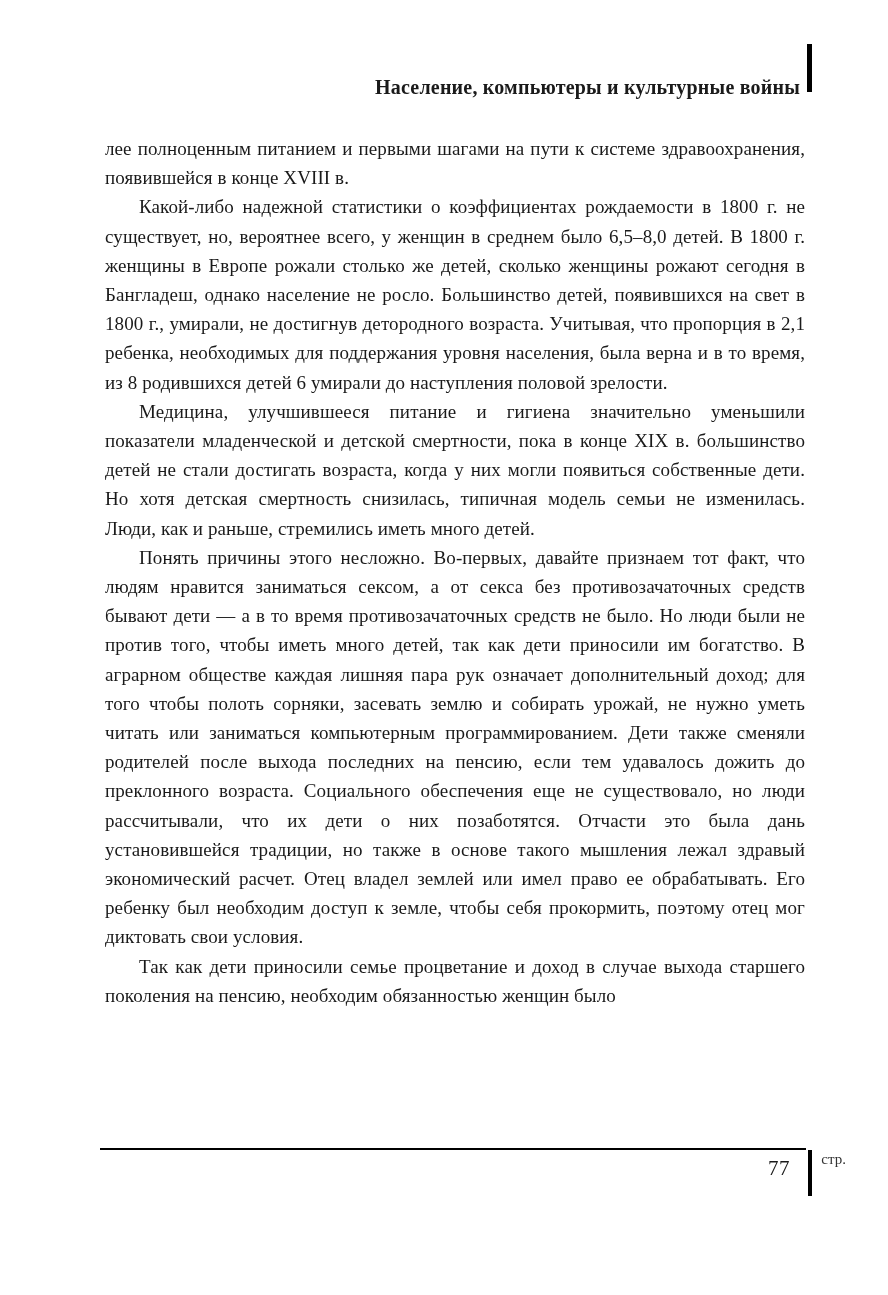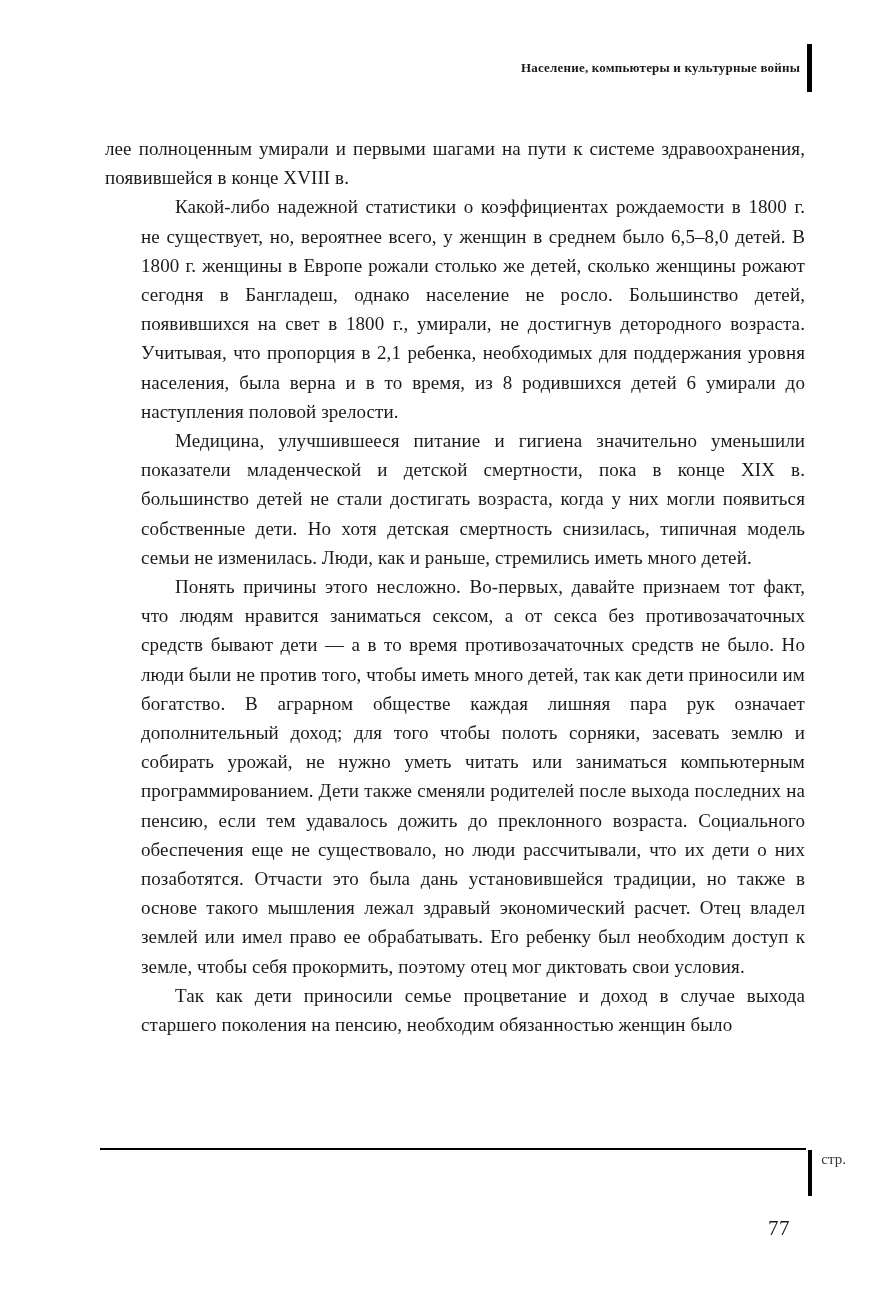--- a/index.html
+++ b/index.html
@@ -14,23 +14,23 @@
     background: #ffffff;
     margin: 0 auto;
     overflow: hidden;
     font-family: "Liberation Serif", "DejaVu Serif", serif;
     color: #1a1a1a;
   }
 
   
   .running-head {
     position: absolute;
-    top: 60px;
+    top: 76px;
     right: 88px;
-    font-size: 13px;
+    font-size: 20px;
     font-weight: bold;
     letter-spacing: 0.2px;
     white-space: nowrap;
   }
   .header-vline {
     position: absolute;
     top: 44px;
     right: 76px;
     width: 5px;
     height: 48px;
@@ -47,21 +47,20 @@
     line-height: 29.2px;
     text-align: justify;
     letter-spacing: 0.1px;
   }
   .text-block p {
     margin: 0;
     padding: 0;
   }
   .text-block p.indent {
     text-indent: 34px;
-    margin-left: 36px;
   }
 
   
   .footer-rule {
     position: absolute;
     left: 100px;
     top: 1148px;
     width: 706px;
     height: 2px;
     background: #000000;
@@ -69,21 +68,21 @@
   .footer-vline {
     position: absolute;
     top: 1150px;
     right: 76px;
     width: 4px;
     height: 46px;
     background: #000000;
   }
   .page-number {
     position: absolute;
-    top: 1216px;
+    top: 1156px;
     right: 98px;
     font-size: 21px;
     letter-spacing: 0.5px;
   }
   .page-label {
     position: absolute;
     top: 1151px;
     right: 42px;
     font-size: 15px;
     color: #333333;
@@ -91,21 +90,21 @@
 </style>
 </head>
 <body>
 
 <div class="page">
 
   <div class="header-vline"></div>
   <div class="running-head">Население, компьютеры и культурные войны</div>
 
   <div class="text-block">
-    <p class="para">лее полноценным умирали и первыми шагами на пути к системе здравоохранения, появившейся в конце XVIII в.</p>
+    <p class="para">лее полноценным питанием и первыми шагами на пути к системе здравоохранения, появившейся в конце XVIII в.</p>
     <p class="para indent">Какой-либо надежной статистики о коэффициентах рождаемости в 1800 г. не существует, но, вероятнее всего, у женщин в среднем было 6,5–8,0 детей. В 1800 г. женщины в Европе рожали столько же детей, сколько женщины рожают сегодня в Бангладеш, однако население не росло. Большинство детей, появившихся на свет в 1800 г., умирали, не достигнув детородного возраста. Учитывая, что пропорция в 2,1 ребенка, необходимых для поддержания уровня населения, была верна и в то время, из 8 родившихся детей 6 умирали до наступления половой зрелости.</p>
     <p class="para indent">Медицина, улучшившееся питание и гигиена значительно уменьшили показатели младенческой и детской смертности, пока в конце XIX в. большинство детей не стали достигать возраста, когда у них могли появиться собственные дети. Но хотя детская смертность снизилась, типичная модель семьи не изменилась. Люди, как и раньше, стремились иметь много детей.</p>
     <p class="para indent">Понять причины этого несложно. Во-первых, давайте признаем тот факт, что людям нравится заниматься сексом, а от секса без противозачаточных средств бывают дети — а в то время противозачаточных средств не было. Но люди были не против того, чтобы иметь много детей, так как дети приносили им богатство. В аграрном обществе каждая лишняя пара рук означает дополнительный доход; для того чтобы полоть сорняки, засевать землю и собирать урожай, не нужно уметь читать или заниматься компьютерным программированием. Дети также сменяли родителей после выхода последних на пенсию, если тем удавалось дожить до преклонного возраста. Социального обеспечения еще не существовало, но люди рассчитывали, что их дети о них позаботятся. Отчасти это была дань установившейся традиции, но также в основе такого мышления лежал здравый экономический расчет. Отец владел землей или имел право ее обрабатывать. Его ребенку был необходим доступ к земле, чтобы себя прокормить, поэтому отец мог диктовать свои условия.</p>
     <p class="para indent">Так как дети приносили семье процветание и доход в случае выхода старшего поколения на пенсию, необходим обязанностью женщин было</p>
   </div>
 
   <div class="footer-rule"></div>
   <div class="footer-vline"></div>
   <div class="page-number">77</div>
   <div class="page-label">стр.</div>

